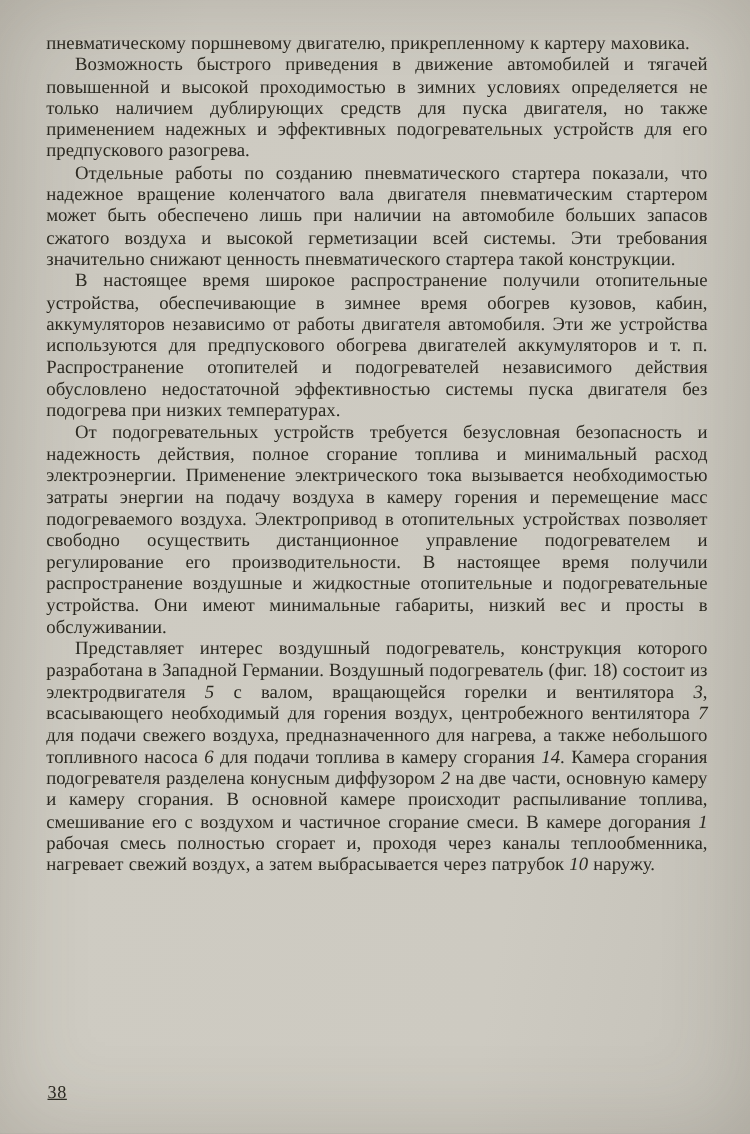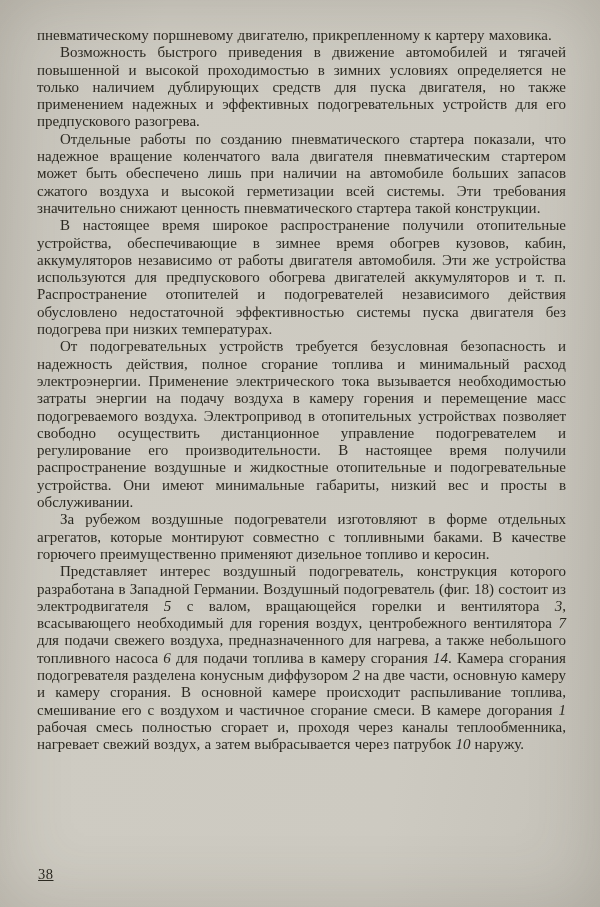--- a/index.html
+++ b/index.html
@@ -54,17 +54,16 @@
 </head>
 <body>
 
 <main class="page">
   <section class="text-block">
       <p class="para"><span>пневматическому поршневому двигателю, прикрепленному к картеру маховика.</span></p>
       <p class="para indent"><span>Возможность быстрого приведения в движение автомобилей и тягачей повышенной и высокой проходимостью в зимних условиях определяется не только наличием дублирующих средств для пуска двигателя, но также применением надежных и эффективных подогревательных устройств для его предпускового разогрева.</span></p>
       <p class="para indent"><span>Отдельные работы по созданию пневматического стартера показали, что надежное вращение коленчатого вала двигателя пневматическим стартером может быть обеспечено лишь при наличии на автомобиле больших запасов сжатого воздуха и высокой герметизации всей системы. Эти требования значительно снижают ценность пневматического стартера такой конструкции.</span></p>
       <p class="para indent"><span>В настоящее время широкое распространение получили отопительные устройства, обеспечивающие в зимнее время обогрев кузовов, кабин, аккумуляторов независимо от работы двигателя автомобиля. Эти же устройства используются для предпускового обогрева двигателей аккумуляторов и т. п. Распространение отопителей и подогревателей независимого действия обусловлено недостаточной эффективностью системы пуска двигателя без подогрева при низких температурах.</span></p>
       <p class="para indent"><span>От подогревательных устройств требуется безусловная безопасность и надежность действия, полное сгорание топлива и минимальный расход электроэнергии. Применение электрического тока вызывается необходимостью затраты энергии на подачу воздуха в камеру горения и перемещение масс подогреваемого воздуха. Электропривод в отопительных устройствах позволяет свободно осуществить дистанционное управление подогревателем и регулирование его производительности. В настоящее время получили распространение воздушные и жидкостные отопительные и подогревательные устройства. Они имеют минимальные габариты, низкий вес и просты в обслуживании.</span></p>
-      <p class="para indent"><span>За рубежом воздушные подогреватели изготовляют в форме отдельных агрегатов, которые монтируют совместно с топливными баками. В качестве горючего преимущественно применяют дизельное топливо и керосин.</span></p>
       <p class="para indent"><span>Представляет интерес воздушный подогреватель, конструкция которого разработана в Западной Германии. Воздушный подогреватель (фиг. 18) состоит из электродвигателя </span><em>5</em><span> с валом, вращающейся горелки и вентилятора </span><em>3</em><span>, всасывающего необходимый для горения воздух, центробежного вентилятора </span><em>7</em><span> для подачи свежего воздуха, предназначенного для нагрева, а также небольшого топливного насоса </span><em>6</em><span> для подачи топлива в камеру сгорания </span><em>14</em><span>. Камера сгорания подогревателя разделена конусным диффузором </span><em>2</em><span> на две части, основную камеру и камеру сгорания. В основной камере происходит распыливание топлива, смешивание его с воздухом и частичное сгорание смеси. В камере догорания </span><em>1</em><span> рабочая смесь полностью сгорает и, проходя через каналы теплообменника, нагревает свежий воздух, а затем выбрасывается через патрубок </span><em>10</em><span> наружу.</span></p>
     </section>
   <div class="page-number">38</div>
 </main>
 
 </body></html>

